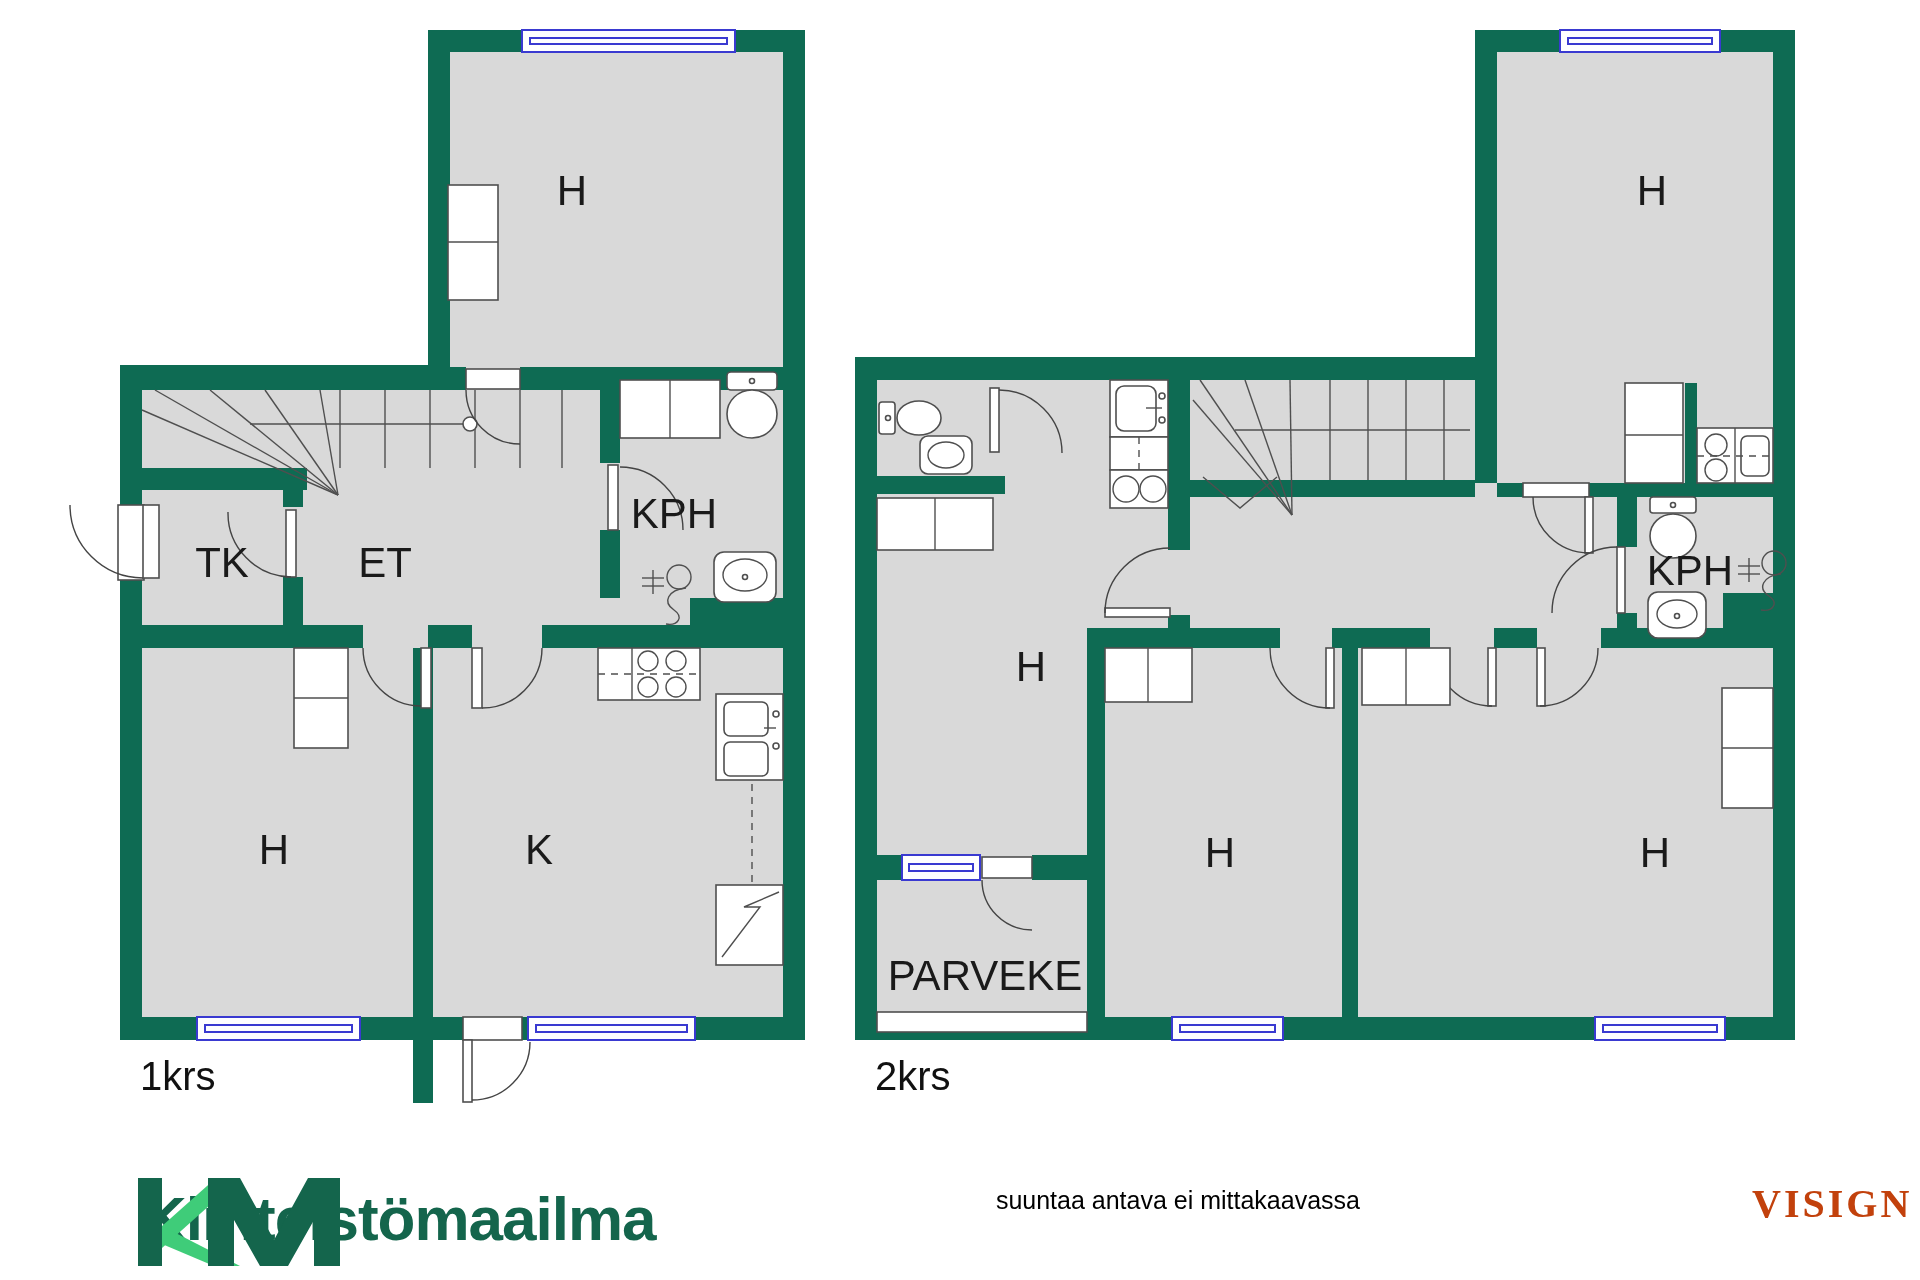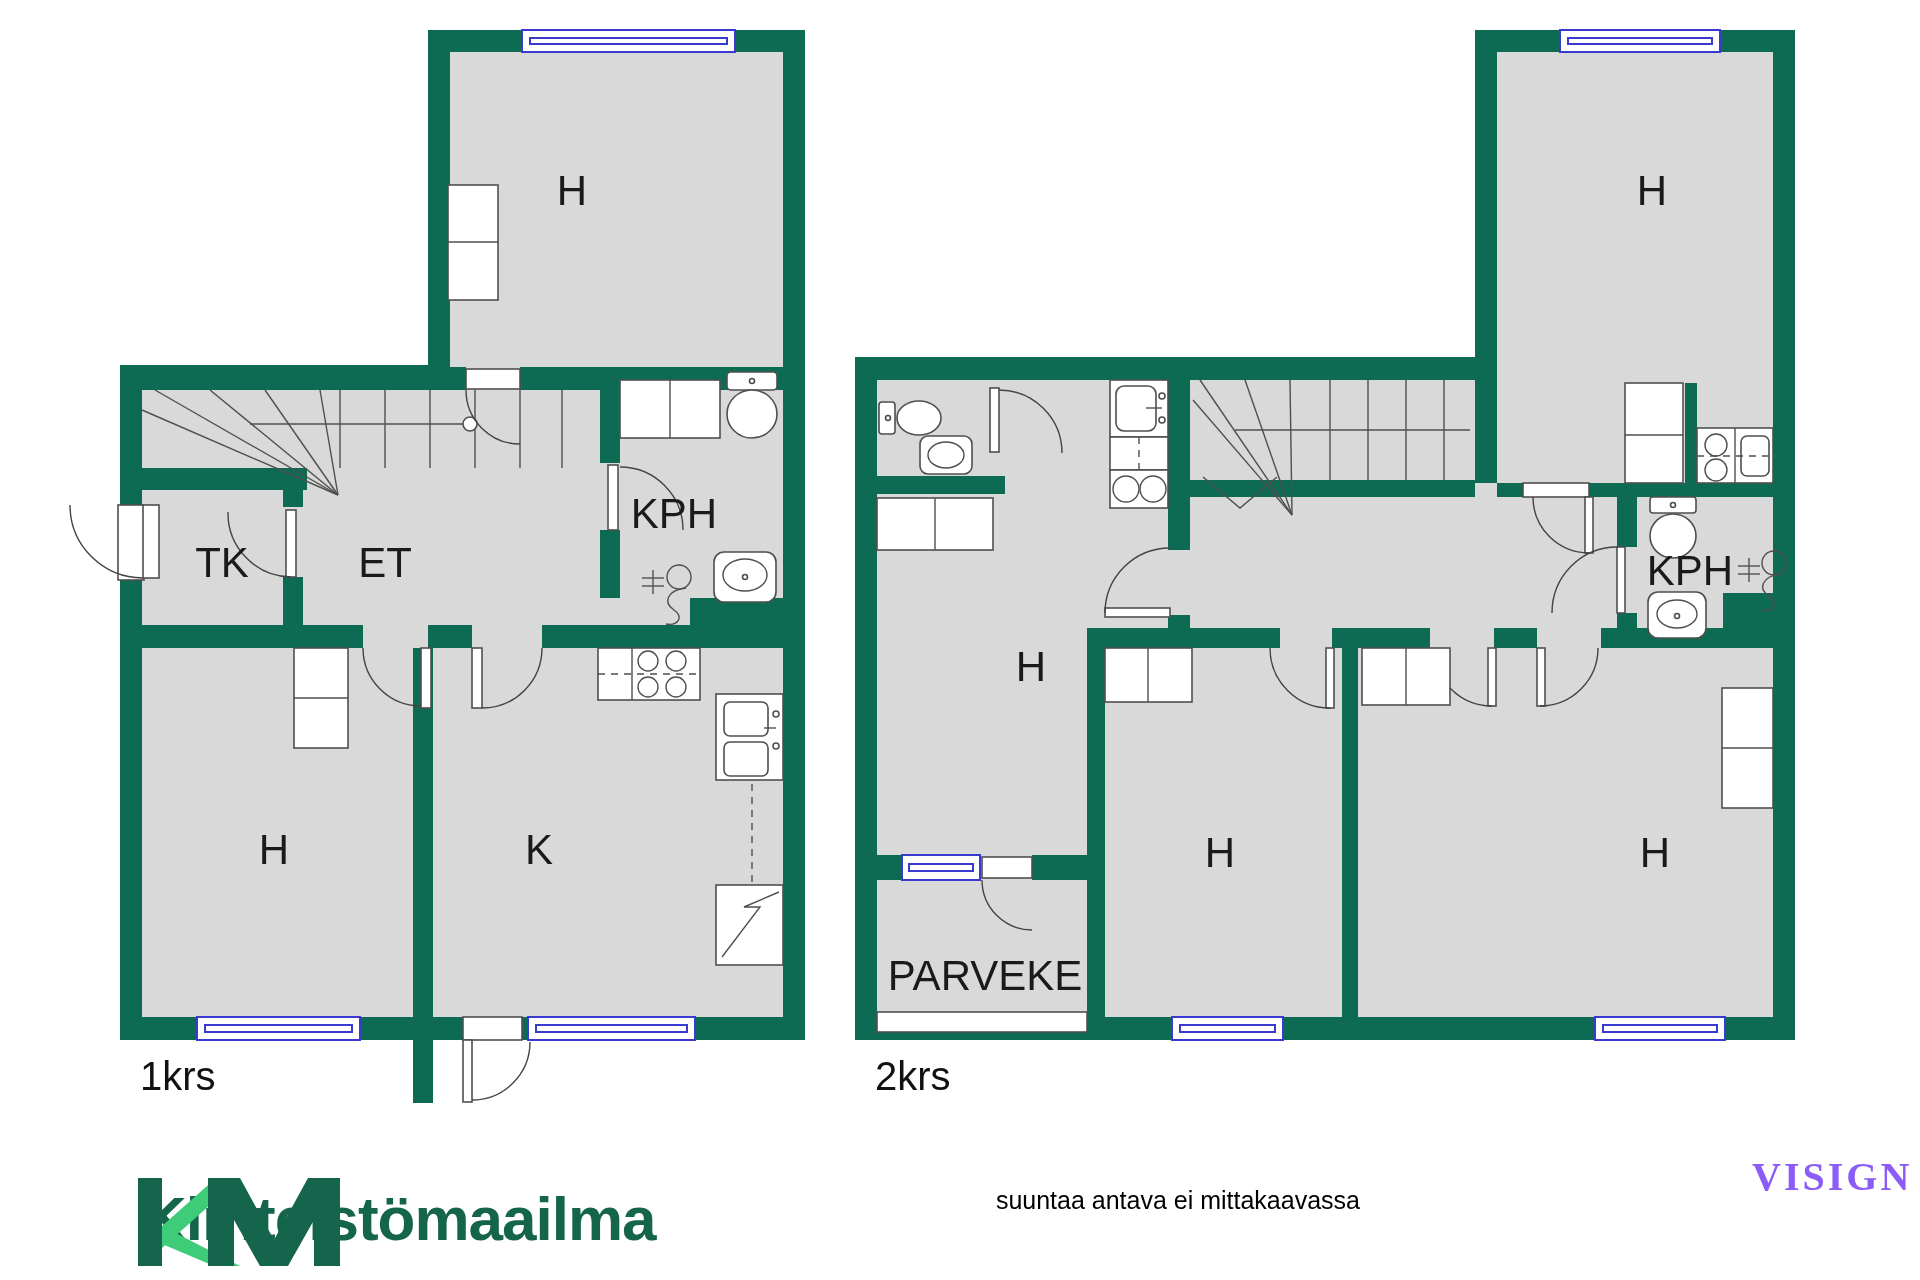--- a/index.html
+++ b/index.html
@@ -13,22 +13,22 @@
   .arc{stroke:#444444;stroke-width:1.4;fill:none;}
   .dash{stroke:#4f4f4f;stroke-width:1.4;fill:none;stroke-dasharray:7 6;}
   .wbg{fill:#ffffff;stroke:#3a3ad1;stroke-width:2;}
   .wln{stroke:#3a3ad1;stroke-width:2;fill:none;}
   .lbl{font-family:"Liberation Sans", sans-serif;font-size:42px;fill:#1a1a1a;}
   .flbl{font-family:"Liberation Sans", sans-serif;font-size:40px;fill:#111;}
   .footer-row{position:absolute;left:128px;top:1168px;height:100px;display:flex;align-items:center;}
   .brand{font-size:62px;font-weight:700;color:#14654c;letter-spacing:-1px;margin-left:14px;}
   .disclaimer{position:absolute;left:930px;top:1186px;width:430px;text-align:right;
               font-size:25px;color:#000;}
-  .watermark{position:absolute;left:1752px;top:1153px;font-family:"Liberation Serif", serif;
-             font-size:40px;font-weight:700;color:#8b5cf6;letter-spacing:3px;}
+  .watermark{position:absolute;left:1752px;top:1180px;font-family:"Liberation Serif", serif;
+             font-size:40px;font-weight:700;color:#c2410c;letter-spacing:3px;}
 </style>
 </head>
 <body>
 
 <div class="page">
 
 <svg width="1920" height="1280" viewBox="0 0 1920 1280">
 
   <g>
     <path class="floor" d="M 428,30 H 805 V 1040 H 120 V 365 H 428 Z"></path>

